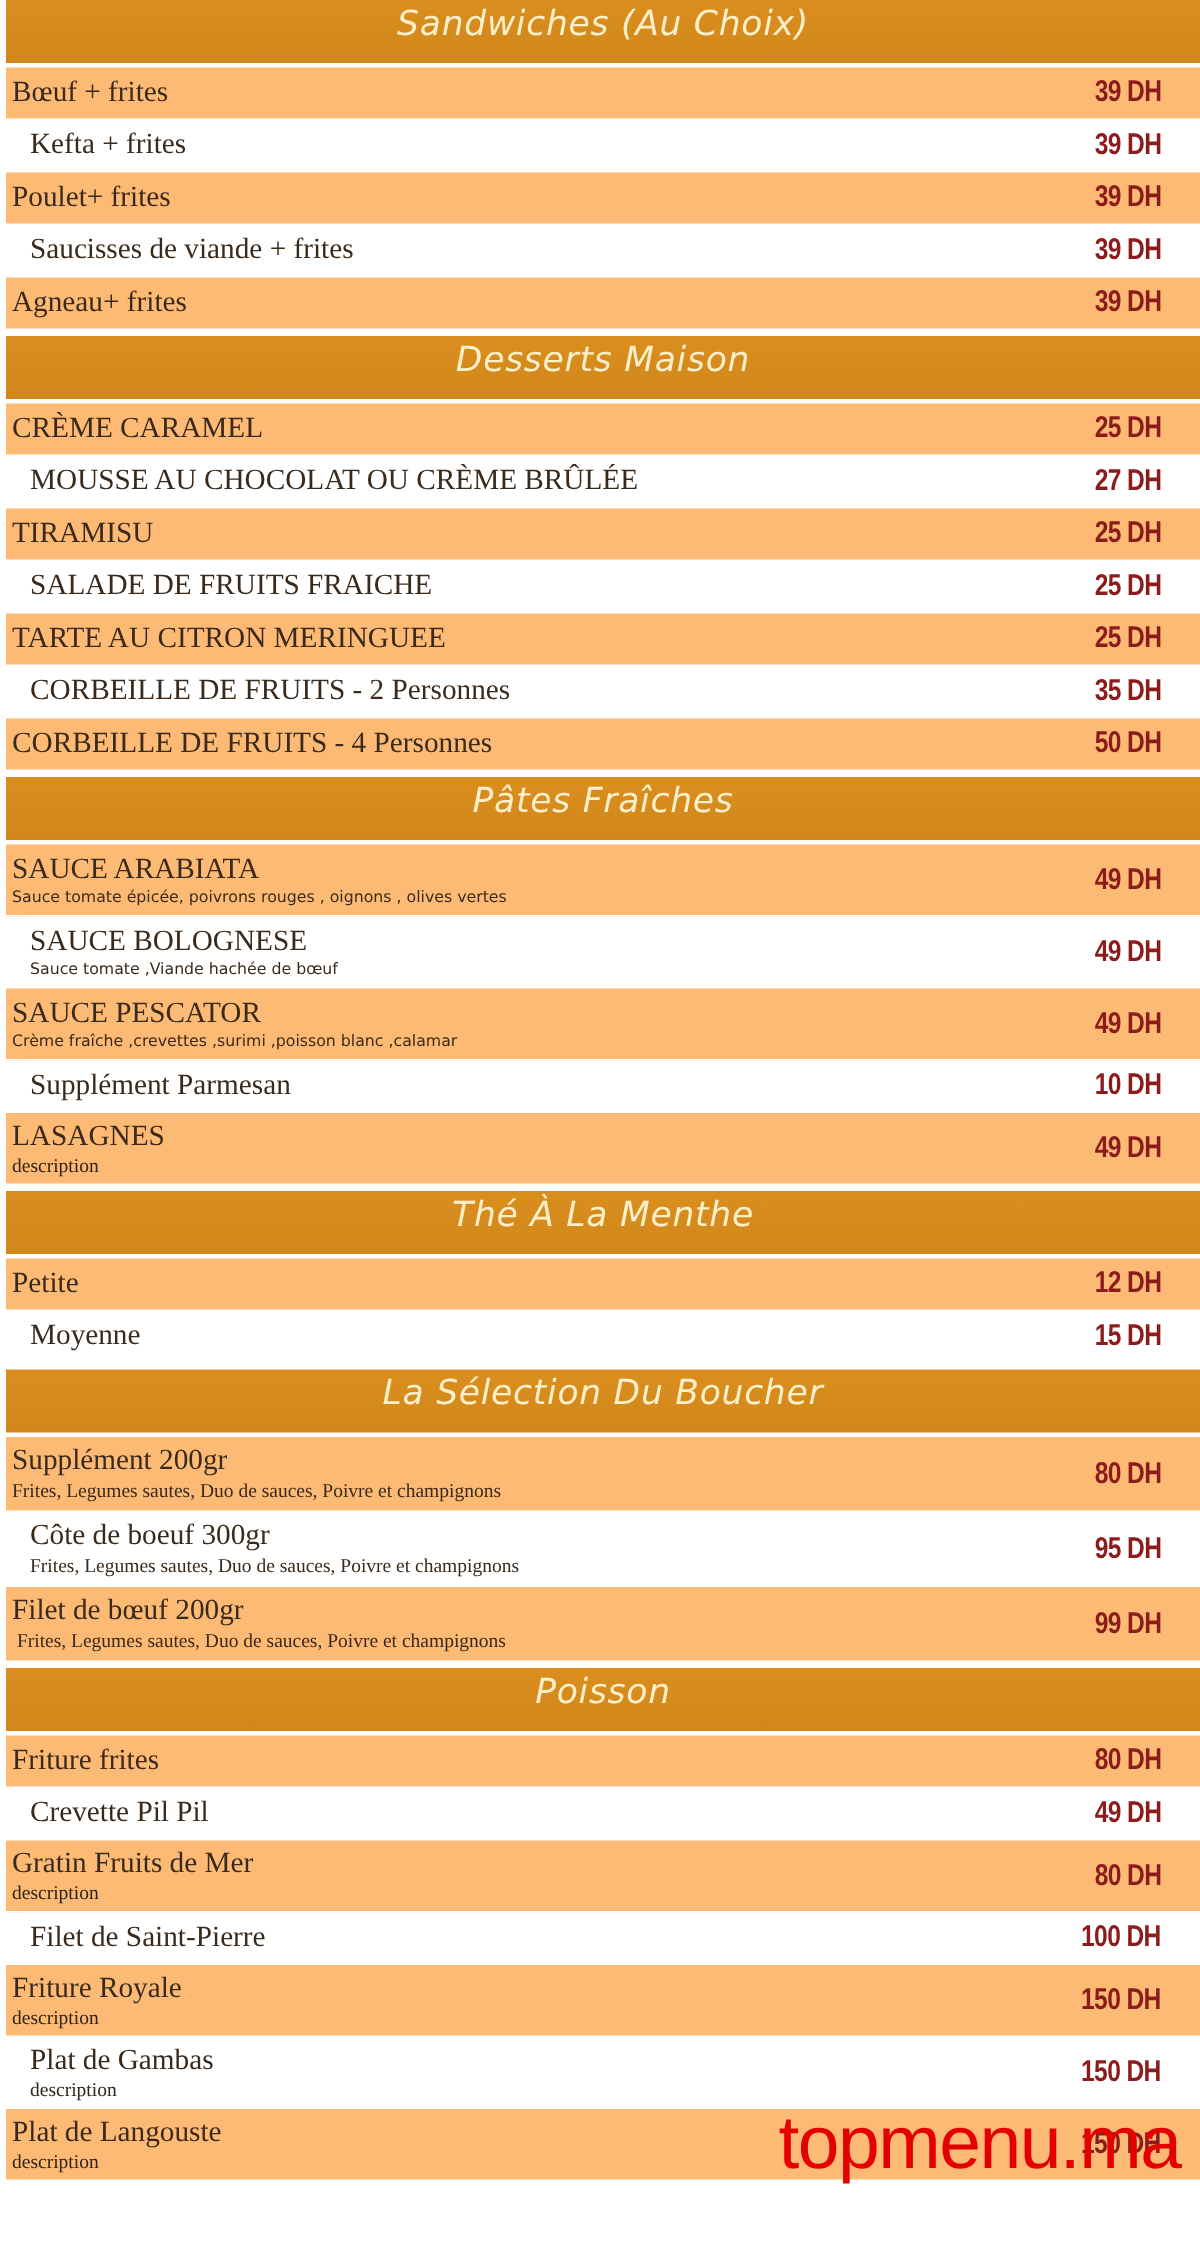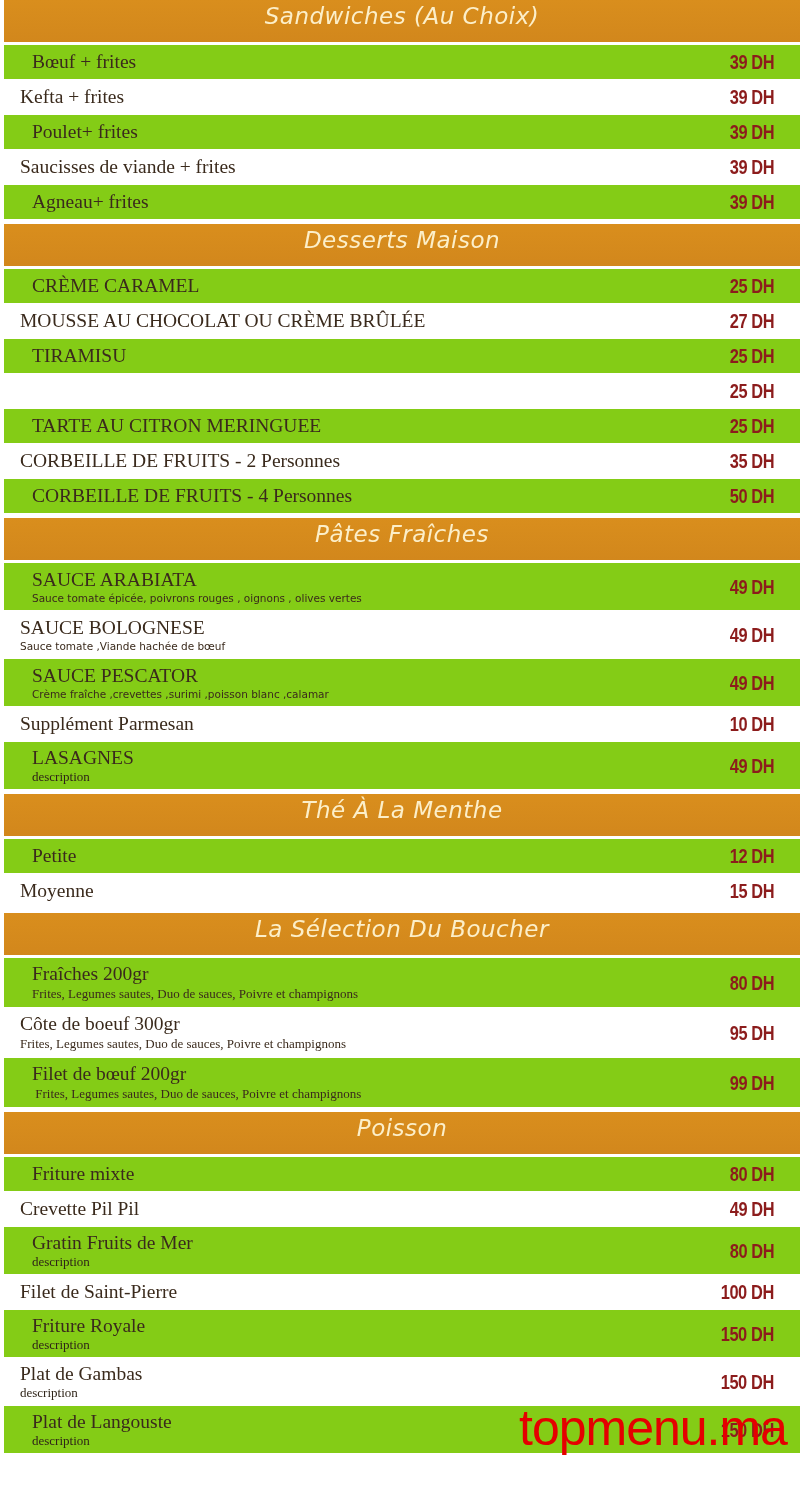--- a/index.html
+++ b/index.html
@@ -10,21 +10,21 @@
     height: 42px; margin-bottom: 3px;
     background: linear-gradient(#d98e1d, #d2871c);
     color: #fcefc9; text-align: center;
     font-family: "DejaVu Sans", sans-serif; font-style: italic; font-size: 23px;
     line-height: 33px; letter-spacing: 0.5px;
   }
   .row {
     position: relative; display: flex; align-items: center;
     border-bottom: 1px solid #fff;
   }
-  .row.shade { background: #84cc16; padding-left: 24px; }
+  .row.shade { background: #fdba74; }
   .row.plain { background: #ffffff; margin-left: 12px; }
   .row.single { height: 34px; }
   .row.double { height: 47px; }
   .row.tall { height: 49px; }
   .name-col { padding-left: 4px; flex: 1; }
   .item-name {
     display: block; color: #3a2a1c;
     font-family: "Liberation Serif", serif; font-size: 19.5px; line-height: 22px;
   }
   .item-desc-sans {
@@ -106,20 +106,23 @@
         </div>
       <div class="price"><span>27 DH</span></div>
     </div>
     <div class="row shade single">
       <div class="name-col">
           <span class="item-name">TIRAMISU</span>
         </div>
       <div class="price"><span>25 DH</span></div>
     </div>
     <div class="row plain single">
+      <div class="name-col">
+          <span class="item-name">SALADE DE FRUITS FRAICHE</span>
+        </div>
       <div class="price"><span>25 DH</span></div>
     </div>
     <div class="row shade single">
       <div class="name-col">
           <span class="item-name">TARTE AU CITRON MERINGUEE</span>
         </div>
       <div class="price"><span>25 DH</span></div>
     </div>
     <div class="row plain single">
       <div class="name-col">
@@ -189,21 +192,21 @@
         </div>
       <div class="price"><span>15 DH</span></div>
     </div>
     <div class="gap"></div>
   </div>
 
   <div class="section">
     <div class="section-header">La Sélection Du Boucher</div>
     <div class="row shade tall">
       <div class="name-col">
-        <span class="item-name">Fraîches 200gr</span>
+        <span class="item-name">Supplément 200gr</span>
         <span class="item-desc-serif">Frites, Legumes sautes, Duo de sauces, Poivre et champignons</span>
       </div>
       <div class="price"><span>80 DH</span></div>
     </div>
     <div class="row plain tall">
       <div class="name-col">
         <span class="item-name">Côte de boeuf 300gr</span>
         <span class="item-desc-serif">Frites, Legumes sautes, Duo de sauces, Poivre et champignons</span>
       </div>
       <div class="price"><span>95 DH</span></div>
@@ -215,21 +218,21 @@
       </div>
       <div class="price"><span>99 DH</span></div>
     </div>
     <div class="gap"></div>
   </div>
 
   <div class="section">
     <div class="section-header">Poisson</div>
     <div class="row shade single">
       <div class="name-col">
-          <span class="item-name">Friture mixte</span>
+          <span class="item-name">Friture frites</span>
         </div>
       <div class="price"><span>80 DH</span></div>
     </div>
     <div class="row plain single">
       <div class="name-col">
           <span class="item-name">Crevette Pil Pil</span>
         </div>
       <div class="price"><span>49 DH</span></div>
     </div>
     <div class="row shade double">

